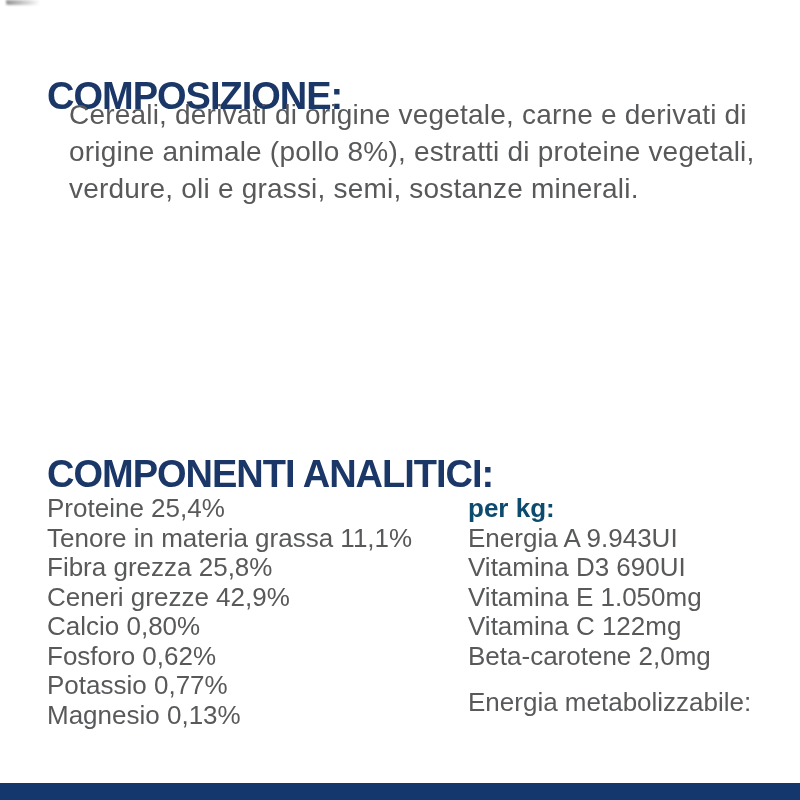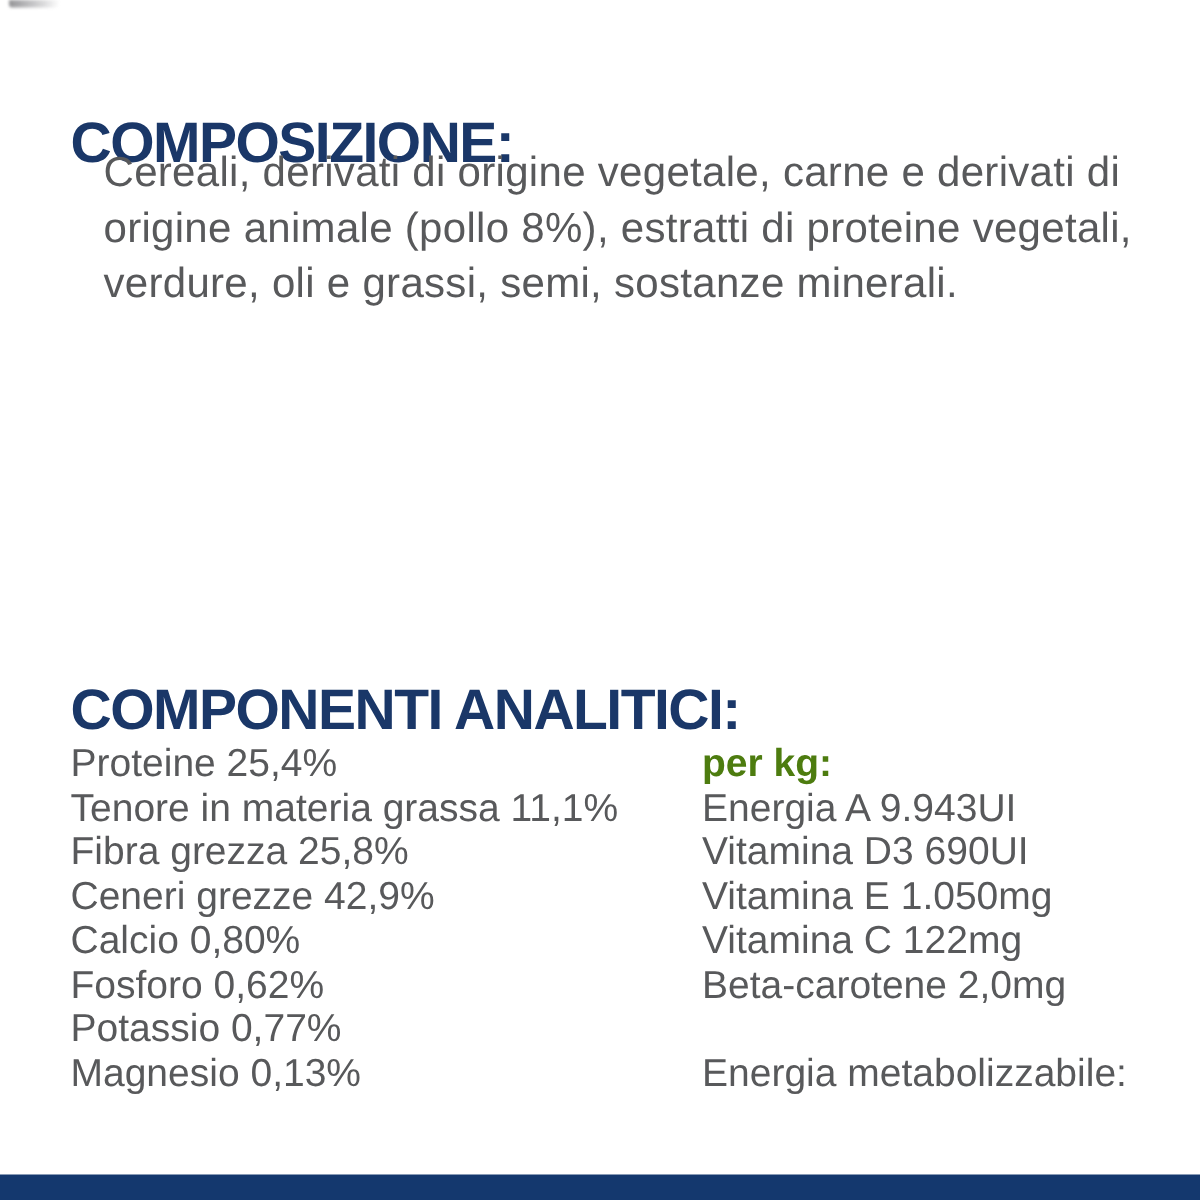--- a/index.html
+++ b/index.html
@@ -49,23 +49,23 @@
     display: flex;
     color: #58595b;
     font-size: 26px;
     line-height: 29.5px;
   }
   .col-left { width: 421px; flex: 0 0 421px; }
   .col-right { flex: 1; }
   .list-line { white-space: nowrap; }
   .per-kg-label {
     font-weight: bold;
-    color: #4d7c0f;
+    color: #0c4a6e;
   }
-  .energy-block { margin-top: 30px; }
+  .energy-block { margin-top: 17px; }
   .footer-bar {
     position: absolute;
     left: 0; top: 783px;
     width: 800px; height: 17px;
     background: #14386e;
   }
 </style>
 </head>
 <body>
 

